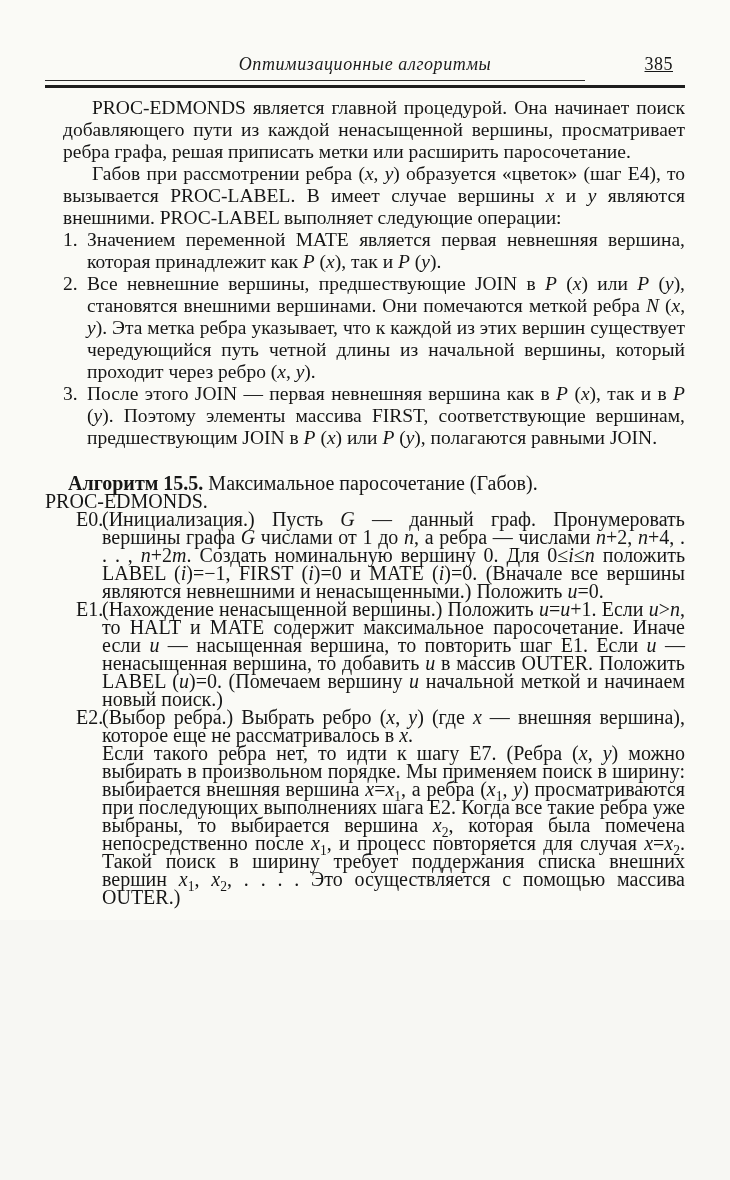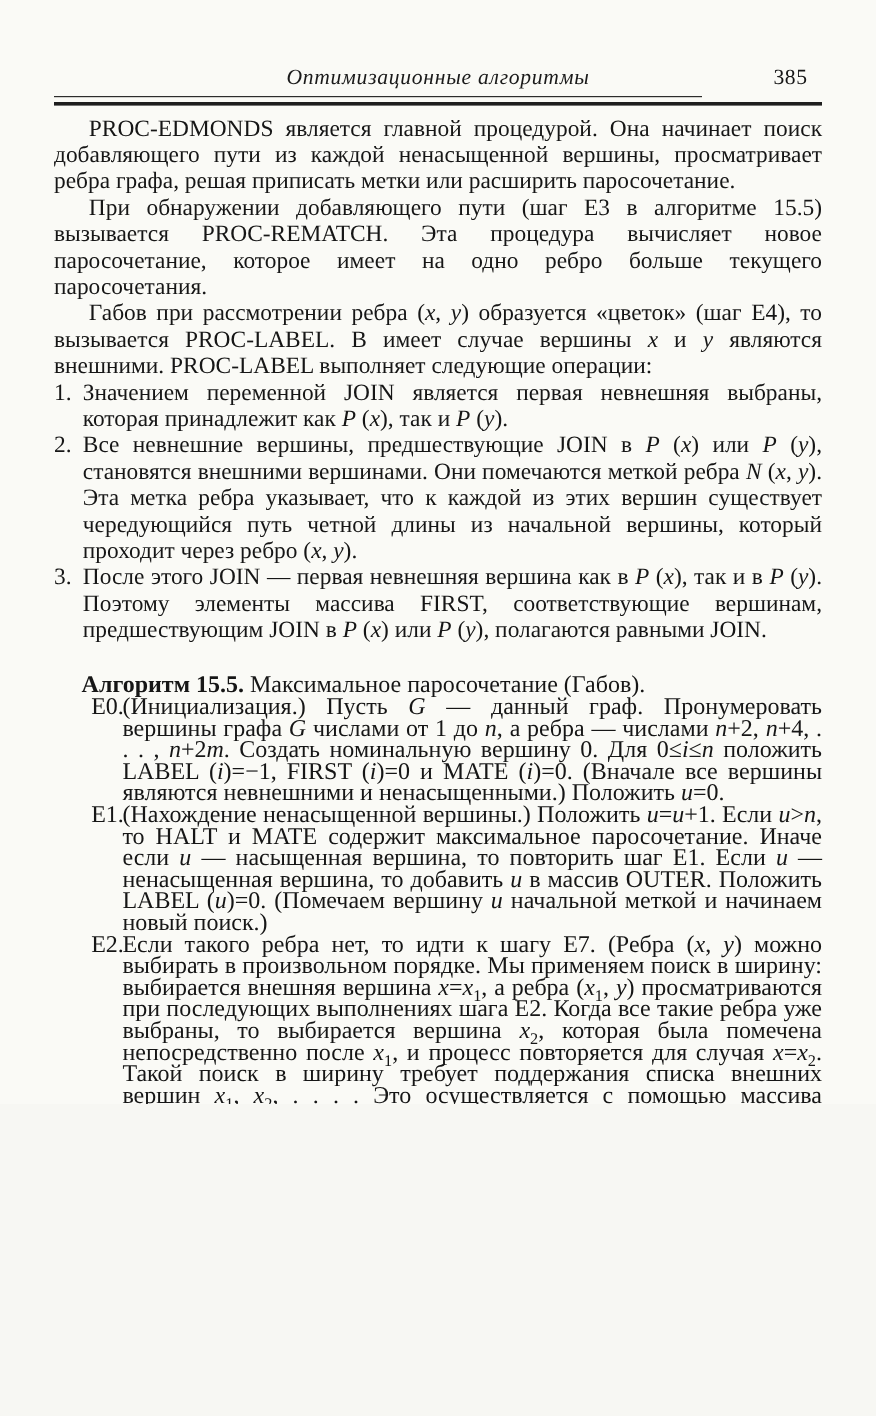--- a/index.html
+++ b/index.html
@@ -20,30 +20,30 @@
   }
   
   .running-head { position: relative; height: 23px; }
   .head-title {
     display: block; text-align: center;
     font-style: italic; font-size: 18px; letter-spacing: 0.6px;
     color: #1a1a1a;
   }
   .head-page {
     position: absolute; right: 12px; top: 0;
-    font-size: 18px; letter-spacing: 0.5px;
+    font-size: 18px; letter-spacing: 0.5px; text-decoration: underline;
   }
   .rule-thin  { height: 1px; width: 540px; background: #2c2c2c; margin-top: 3px; }
   .rule-thick { height: 3px; width: 640px; background: #1e1e1e; margin-top: 4px; }
 
   .page-body { margin-top: 9px; width: 640px; }
   .para { margin: 0; }
 
   
-  .body { font-size: 19.5px; line-height: 22px; text-align: justify; }
+  .body { font-size: 19.5px; line-height: 22px; text-align: justify; margin-left: 18px; }
   .indent .para { text-indent: 29px; }
   .li { position: relative; padding-left: 24px; }
   .li .marker { position: absolute; left: 0; top: 0; }
 
   
   .algo { font-size: 20px; line-height: 18px; text-align: justify; }
   .title-line { margin-top: 25px; }
   .title-line .para { text-indent: 23px; }
   .step { position: relative; padding-left: 57px; }
   .step .marker { position: absolute; left: 31px; top: 0; }
@@ -60,46 +60,47 @@
     <span class="head-title">Оптимизационные алгоритмы</span>
     <span class="head-page">385</span>
   </div>
   <div class="rule-thin"></div>
   <div class="rule-thick"></div>
   <div class="page-body">
       <div class="blk body indent">
         <p class="para"><span>PROC-EDMONDS является главной процедурой. Она начинает поиск добавляющего пути из каждой ненасыщенной вершины, просматривает ребра графа, решая приписать метки или расширить паросочетание.</span></p>
       </div>
       <div class="blk body indent">
-        <p class="para"><span>При обнаружении добавляющего пути (шаг Е3 в алгоритме 15.5) вызывается PROC-REMATCH. Эта процедура вычисляет новое паросочетание, которое имеет на одно ребро больше текущего паросочетания.</span></p>
-      </div>
-      <div class="blk body indent">
         <p class="para"><span>Габов при рассмотрении ребра (</span><span class="it">x</span><span>, </span><span class="it">y</span><span>) образуется «цветок» (шаг Е4), то вызывается PROC-LABEL. В имеет случае вершины </span><span class="it">x</span><span> и </span><span class="it">y</span><span> являются внешними. PROC-LABEL выполняет следующие операции:</span></p>
       </div>
       <div class="blk body li">
         <span class="marker">1.</span>
-        <p class="para"><span>Значением переменной JOIN является первая невнешняя выбраны, которая принадлежит как </span><span class="it">P</span><span> (</span><span class="it">x</span><span>), так и </span><span class="it">P</span><span> (</span><span class="it">y</span><span>).</span></p>
+        <p class="para"><span>Значением переменной MATE является первая невнешняя вершина, которая принадлежит как </span><span class="it">P</span><span> (</span><span class="it">x</span><span>), так и </span><span class="it">P</span><span> (</span><span class="it">y</span><span>).</span></p>
       </div>
       <div class="blk body li">
         <span class="marker">2.</span>
         <p class="para"><span>Все невнешние вершины, предшествующие JOIN в </span><span class="it">P</span><span> (</span><span class="it">x</span><span>) или </span><span class="it">P</span><span> (</span><span class="it">y</span><span>), становятся внешними вершинами. Они помечаются меткой ребра </span><span class="it">N</span><span> (</span><span class="it">x</span><span>, </span><span class="it">y</span><span>). Эта метка ребра указывает, что к каждой из этих вершин существует чередующийся путь четной длины из начальной вершины, который проходит через ребро (</span><span class="it">x</span><span>, </span><span class="it">y</span><span>).</span></p>
       </div>
       <div class="blk body li">
         <span class="marker">3.</span>
         <p class="para"><span>После этого JOIN — первая невнешняя вершина как в </span><span class="it">P</span><span> (</span><span class="it">x</span><span>), так и в </span><span class="it">P</span><span> (</span><span class="it">y</span><span>). Поэтому элементы массива FIRST, соответствующие вершинам, предшествующим JOIN в </span><span class="it">P</span><span> (</span><span class="it">x</span><span>) или </span><span class="it">P</span><span> (</span><span class="it">y</span><span>), полагаются равными JOIN.</span></p>
       </div>
       <div class="blk algo title-line">
         <p class="para"><span class="bd">Алгоритм 15.5.</span><span> Максимальное паросочетание (Габов).</span></p>
       </div>
+      <div class="blk algo">
+        <p class="para"><span>PROC-EDMONDS.</span></p>
+      </div>
       <div class="blk algo step">
         <span class="marker">Е0.</span>
         <p class="para"><span>(Инициализация.) Пусть </span><span class="it">G</span><span> — данный граф. Пронумеровать вершины графа </span><span class="it">G</span><span> числами от 1 до </span><span class="it">n</span><span>, а ребра — числами </span><span class="it">n</span><span>+2, </span><span class="it">n</span><span>+4, . . . , </span><span class="it">n</span><span>+2</span><span class="it">m</span><span>. Создать номинальную вершину 0. Для 0≤</span><span class="it">i</span><span>≤</span><span class="it">n</span><span> положить LABEL (</span><span class="it">i</span><span>)=−1, FIRST (</span><span class="it">i</span><span>)=0 и MATE (</span><span class="it">i</span><span>)=0. (Вначале все вершины являются невнешними и ненасыщенными.) Положить </span><span class="it">u</span><span>=0.</span></p>
       </div>
       <div class="blk algo step">
         <span class="marker">Е1.</span>
         <p class="para"><span>(Нахождение ненасыщенной вершины.) Положить </span><span class="it">u</span><span>=</span><span class="it">u</span><span>+1. Если </span><span class="it">u</span><span>&gt;</span><span class="it">n</span><span>, то HALT и MATE содержит максимальное паросочетание. Иначе если </span><span class="it">u</span><span> — насыщенная вершина, то повторить шаг Е1. Если </span><span class="it">u</span><span> — ненасыщенная вершина, то добавить </span><span class="it">u</span><span> в массив OUTER. Положить LABEL (</span><span class="it">u</span><span>)=0. (Помечаем вершину </span><span class="it">u</span><span> начальной меткой и начинаем новый поиск.)</span></p>
       </div>
       <div class="blk algo step">
         <span class="marker">Е2.</span>
+        <p class="para"><span>(Выбор ребра.) Выбрать ребро (</span><span class="it">x</span><span>, </span><span class="it">y</span><span>) (где </span><span class="it">x</span><span> — внешняя вершина), которое еще не рассматривалось в </span><span class="it">x</span><span>.</span></p>
         <p class="para"><span>Если такого ребра нет, то идти к шагу Е7. (Ребра (</span><span class="it">x</span><span>, </span><span class="it">y</span><span>) можно выбирать в произвольном порядке. Мы применяем поиск в ширину: выбирается внешняя вершина </span><span class="it">x</span><span>=</span><span class="it">x</span><sub class="sb">1</sub><span>, а ребра (</span><span class="it">x</span><sub class="sb">1</sub><span>, </span><span class="it">y</span><span>) просматриваются при последующих выполнениях шага Е2. Когда все такие ребра уже выбраны, то выбирается вершина </span><span class="it">x</span><sub class="sb">2</sub><span>, которая была помечена непосредственно после </span><span class="it">x</span><sub class="sb">1</sub><span>, и процесс повторяется для случая </span><span class="it">x</span><span>=</span><span class="it">x</span><sub class="sb">2</sub><span>. Такой поиск в ширину требует поддержания списка внешних вершин </span><span class="it">x</span><sub class="sb">1</sub><span>, </span><span class="it">x</span><sub class="sb">2</sub><span>, . . . . Это осуществляется с помощью массива OUTER.)</span></p>
       </div>
     </div>
 </div>
 
 </body></html>

